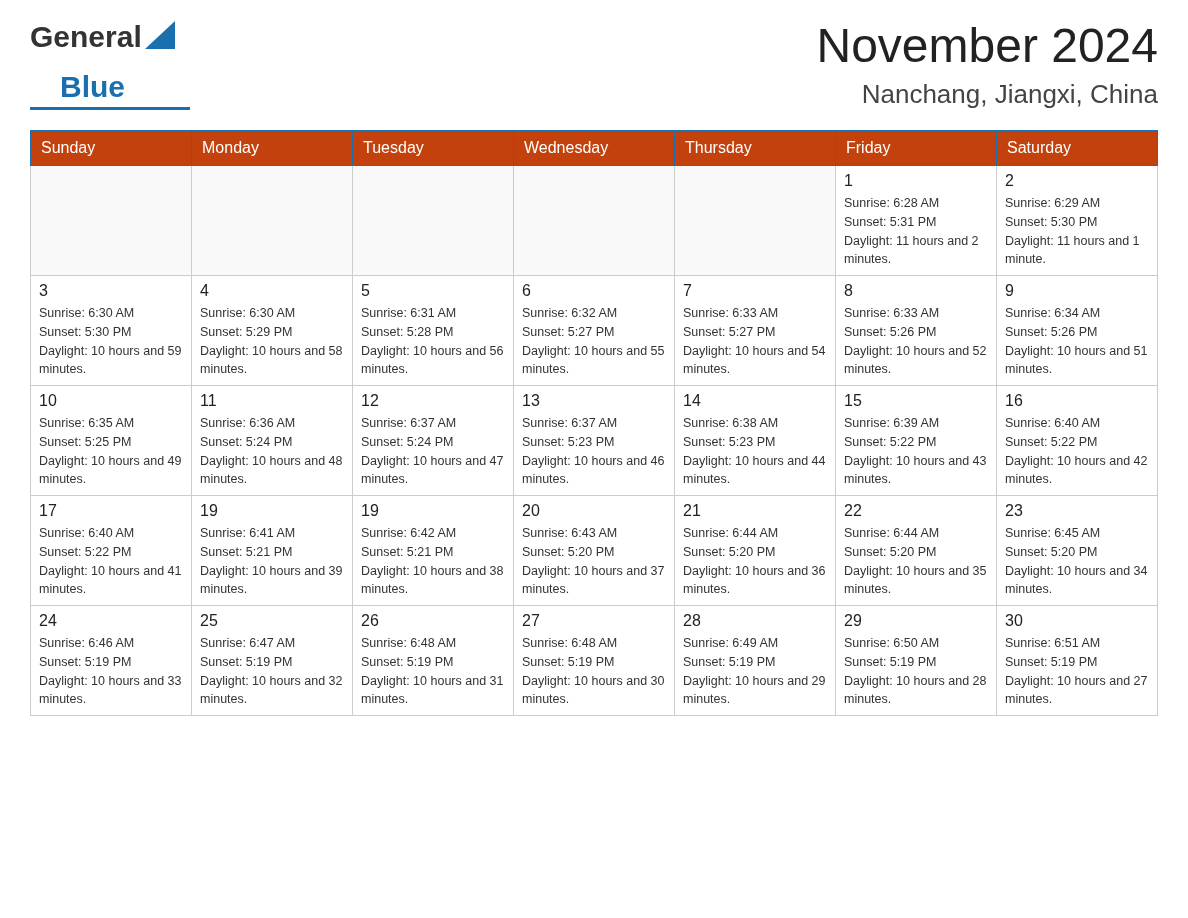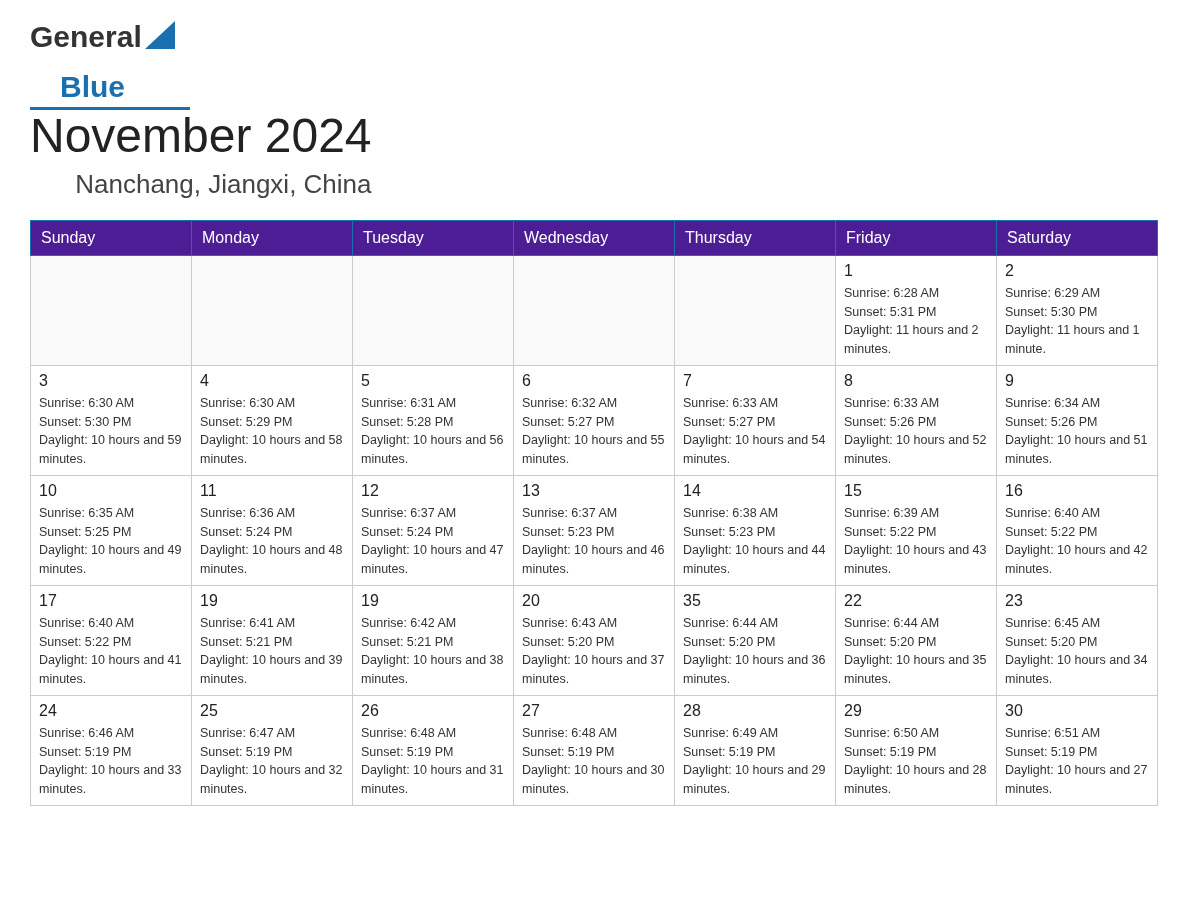--- a/index.html
+++ b/index.html
@@ -8,21 +8,20 @@
       background: #fff;
       padding: 20px 30px;
       width: 1188px;
       min-height: 918px;
     }
     .header {
       display: flex;
       justify-content: space-between;
       align-items: flex-start;
       margin-bottom: 20px;
-      flex-direction: column;
     }
     .title-block {
       text-align: right;
     }
     .month-title {
       font-size: 48px;
       font-weight: normal;
       color: #222;
       line-height: 1.1;
       text-align: right;
@@ -31,21 +30,21 @@
       font-size: 26px;
       color: #444;
       margin-top: 6px;
     }
     .calendar-table {
       width: 100%;
       border-collapse: collapse;
       table-layout: fixed;
     }
     .calendar-table th {
-      background: #4c1d95;
+      background: #c2410c;
       color: #fff;
       font-size: 16px;
       font-weight: normal;
       padding: 8px 10px;
       text-align: left;
       border: 1px solid #1a6faf;
     }
     .calendar-table td {
       border: 1px solid #ccc;
       vertical-align: top;
@@ -221,21 +220,21 @@
         </td>
         <td>
           <span class="day-number">19</span>
           <div class="day-info">Sunrise: 6:42 AM<br>Sunset: 5:21 PM<br>Daylight: 10 hours and 38 minutes.</div>
         </td>
         <td>
           <span class="day-number">20</span>
           <div class="day-info">Sunrise: 6:43 AM<br>Sunset: 5:20 PM<br>Daylight: 10 hours and 37 minutes.</div>
         </td>
         <td>
-          <span class="day-number">35</span>
+          <span class="day-number">21</span>
           <div class="day-info">Sunrise: 6:44 AM<br>Sunset: 5:20 PM<br>Daylight: 10 hours and 36 minutes.</div>
         </td>
         <td>
           <span class="day-number">22</span>
           <div class="day-info">Sunrise: 6:44 AM<br>Sunset: 5:20 PM<br>Daylight: 10 hours and 35 minutes.</div>
         </td>
         <td>
           <span class="day-number">23</span>
           <div class="day-info">Sunrise: 6:45 AM<br>Sunset: 5:20 PM<br>Daylight: 10 hours and 34 minutes.</div>
         </td>

